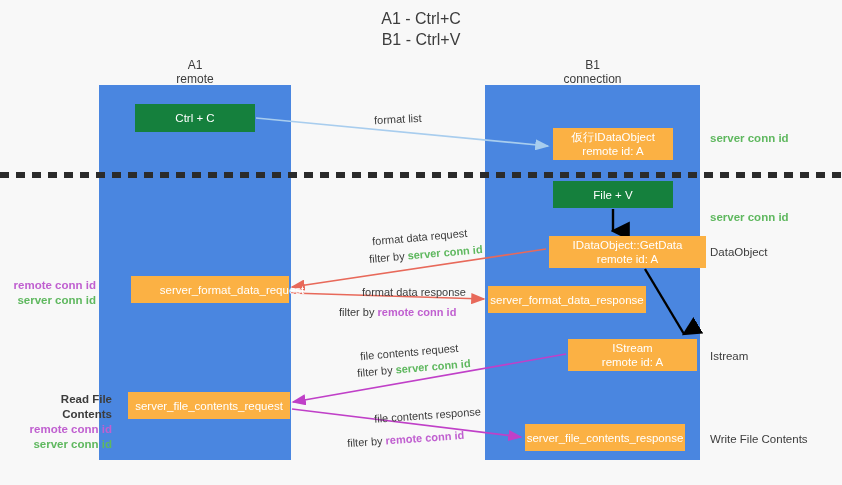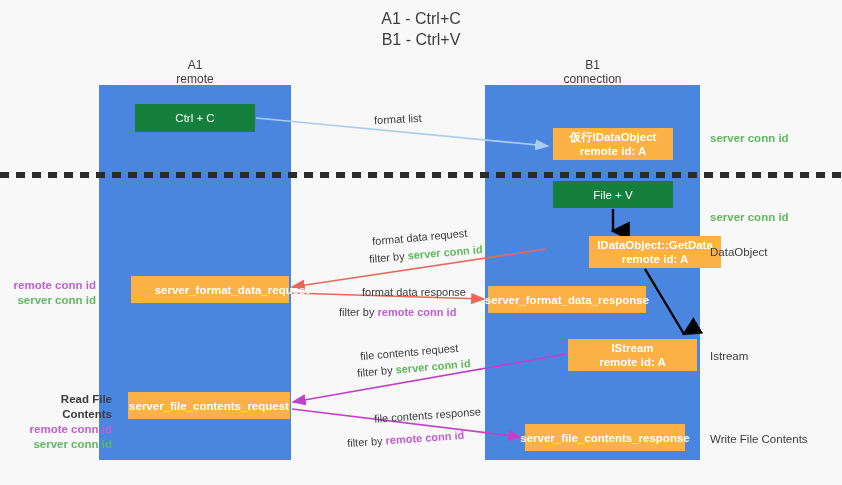--- a/index.html
+++ b/index.html
@@ -40,26 +40,26 @@
     background-image:repeating-linear-gradient(to right,#2b2b2b 0px,#2b2b2b 9px,transparent 9px,transparent 16px);
   }
 
   
   .box{
     display:flex;align-items:center;justify-content:center;
     text-align:center;color:#ffffff;font-size:11.5px;line-height:14px;
     white-space:pre-line;box-sizing:border-box;
   }
   .box.green{background:#15803d;}
-  .box.orange{background:#fbb144;font-weight:bold;}
+  .box.orange{background:#fbb144;}
 
   #b-ctrlc{left:135px;top:104px;width:120px;height:28px;}
   #b-idataobj{left:553px;top:128px;width:120px;height:32px;}
   #b-ctrlv{left:553px;top:181px;width:120px;height:27px;}
-  #b-getdata{left:549px;top:236px;width:132px;height:32px;margin-left:40px;}
+  #b-getdata{left:549px;top:236px;width:157px;height:32px;}
   #b-fmtreq{left:131px;top:276px;width:158px;height:27px;padding-left:44px;}
   #b-fmtresp{left:488px;top:286px;width:158px;height:27px;}
   #b-istream{left:568px;top:339px;width:129px;height:32px;}
   #b-filereq{left:128px;top:392px;width:162px;height:27px;}
   #b-fileresp{left:525px;top:424px;width:160px;height:27px;}
 
   
   .side{font-size:11.5px;line-height:15px;}
   .green-txt{color:#5fb85f;font-weight:bold;}
   .purple-txt{color:#c060d0;font-weight:bold;}

